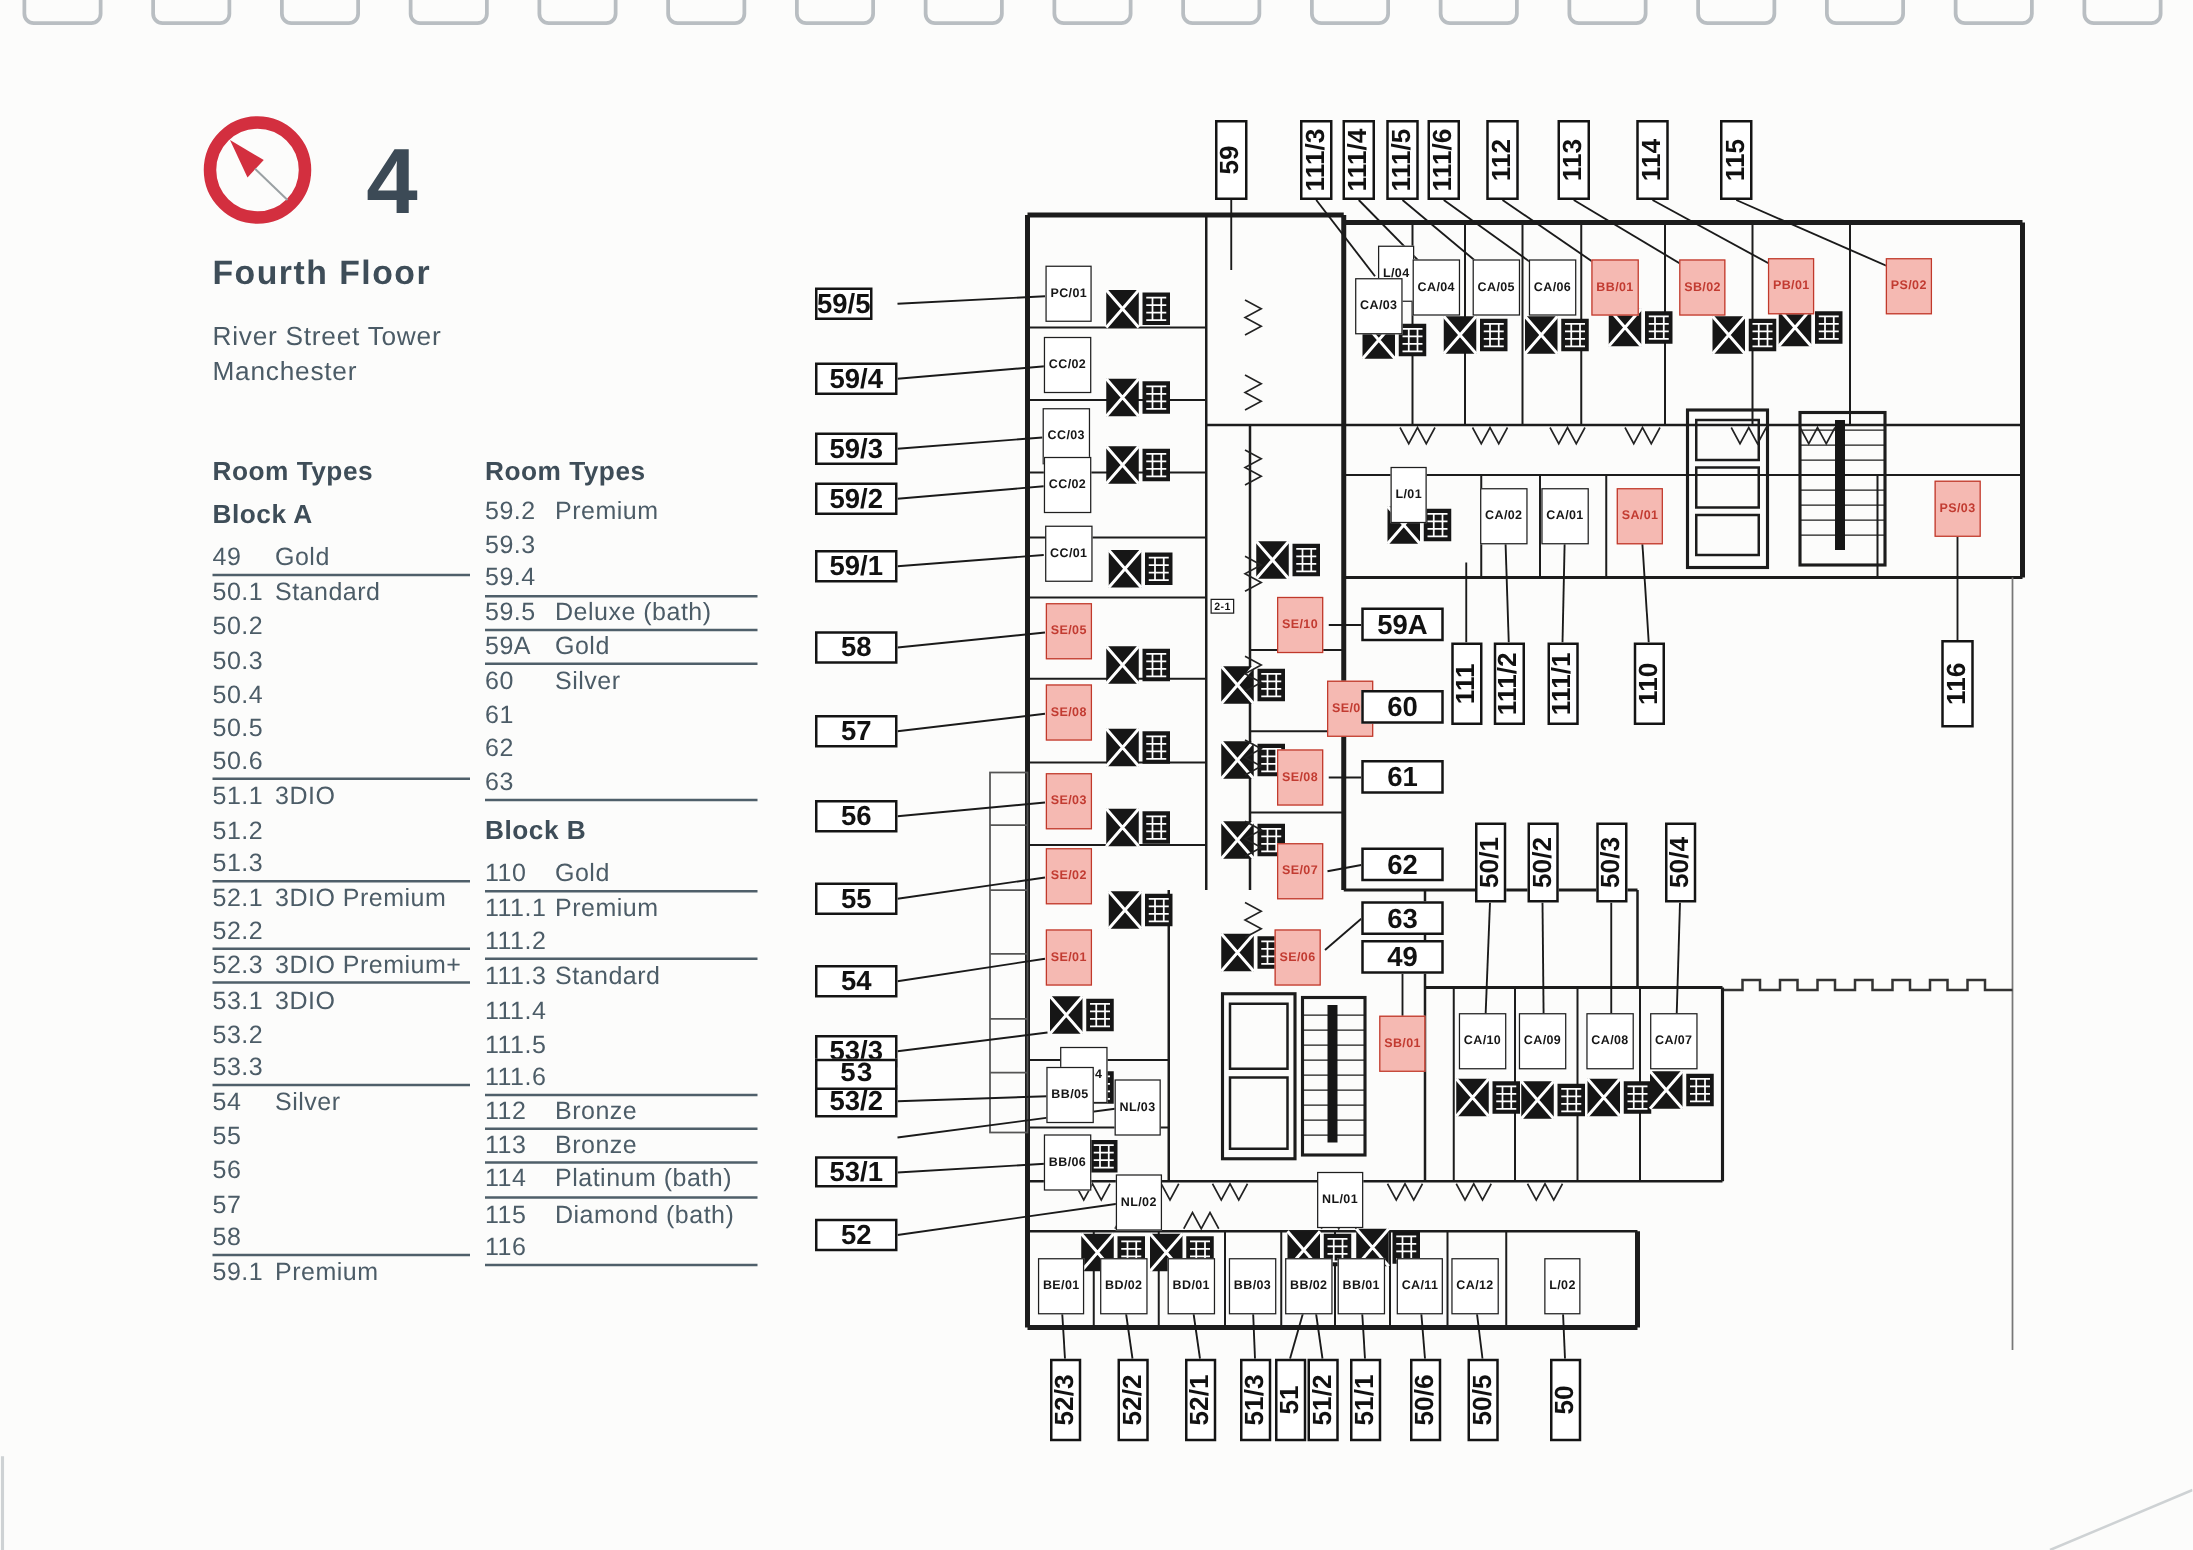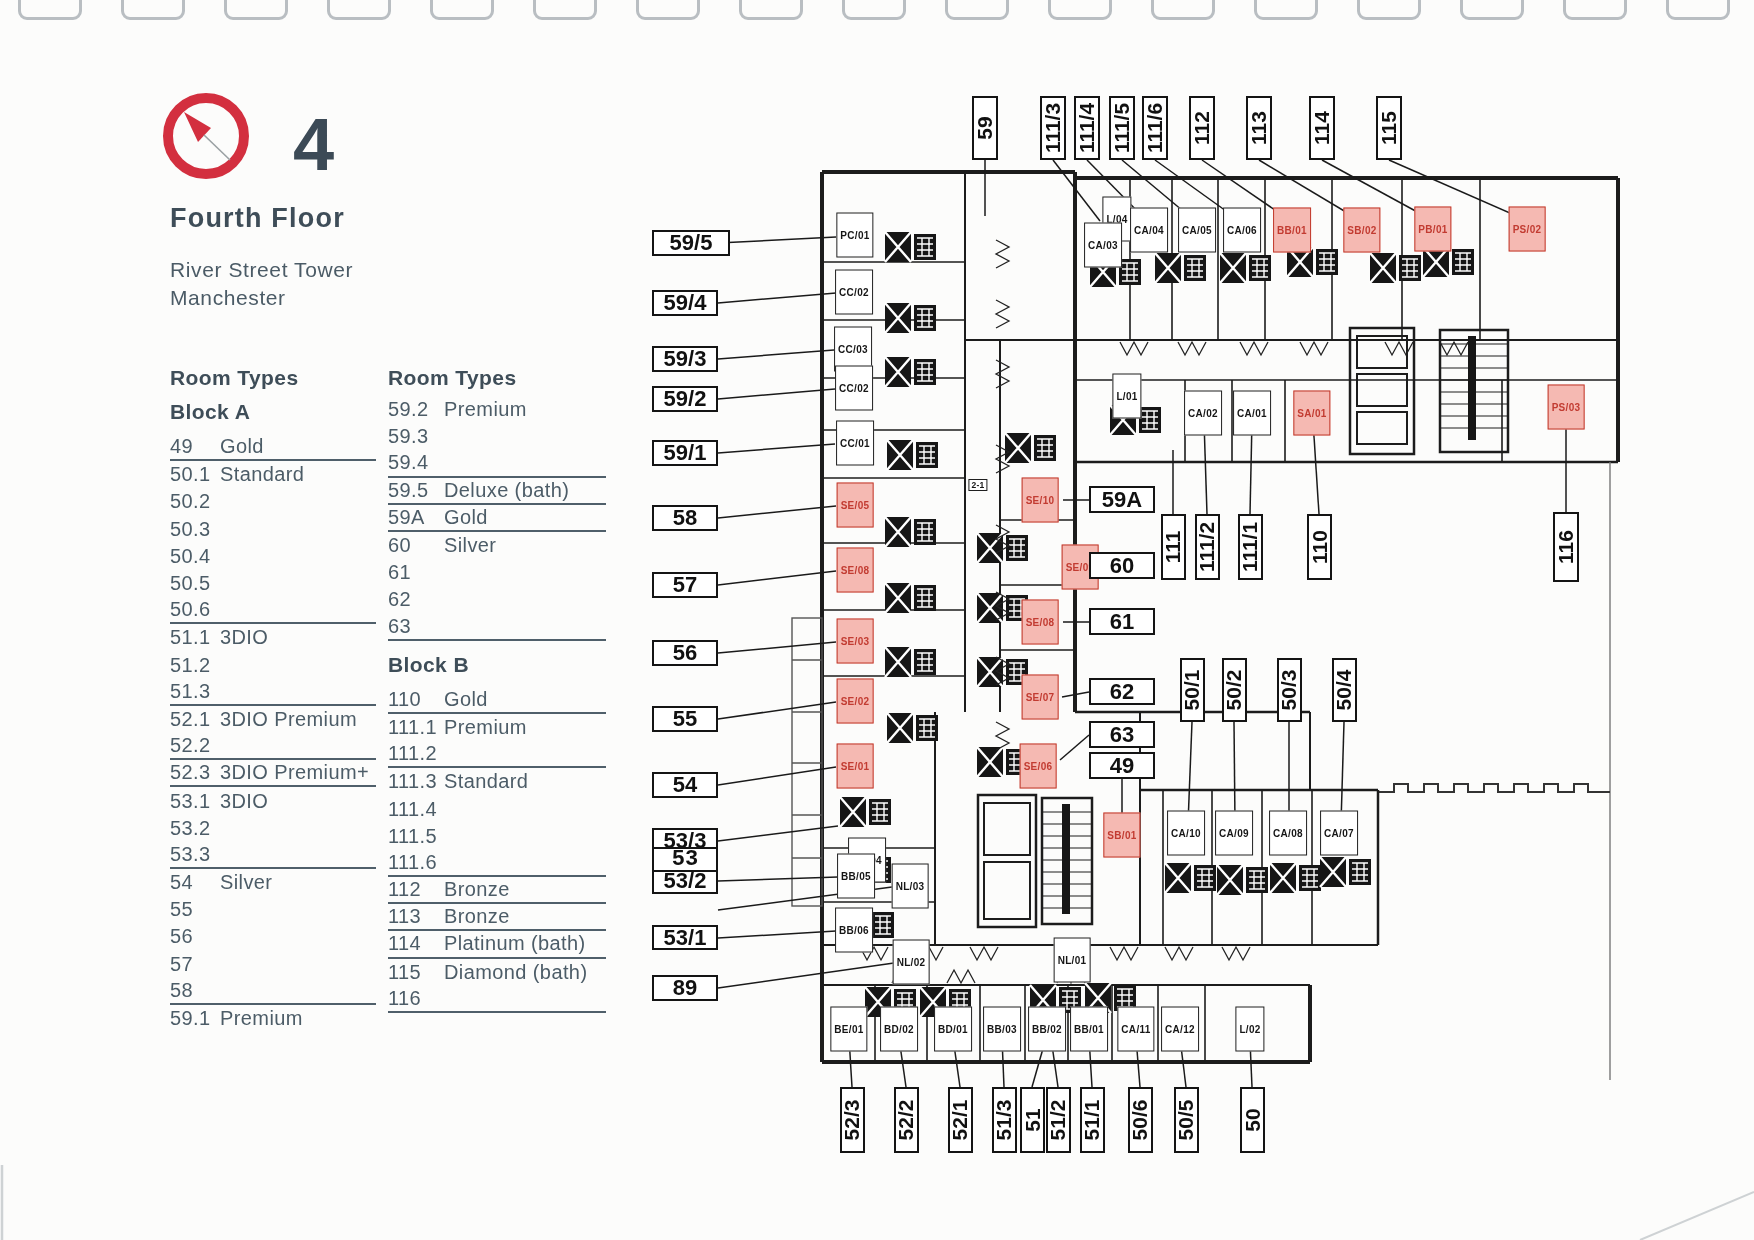--- a/index.html
+++ b/index.html
@@ -429,21 +429,21 @@
       <line x1="1032" y1="1087" x2="1046" y2="1038"></line>
       <line x1="1058" y1="1087" x2="1051" y2="1038"></line>
       <line x1="1092" y1="1087" x2="1089" y2="1038"></line>
       <line x1="1140" y1="1087" x2="1136" y2="1038"></line>
       <line x1="1186" y1="1087" x2="1180" y2="1038"></line>
       <line x1="1252" y1="1087" x2="1250" y2="1041"></line>
     </g>
 </svg>
 
 <div id="plan-labels">
-    <div class="callout" style="left: 652px; top: 230px; width: 78px; height: 26px;">
+    <div class="callout" style="left: 652px; top: 230px; width: 46px; height: 26px;">
       <span>59/5</span>
     </div>
     <div class="callout" style="left: 652px; top: 290px; width: 66px; height: 26px;">
       <span>59/4</span>
     </div>
     <div class="callout" style="left: 652px; top: 346px; width: 66px; height: 26px;">
       <span>59/3</span>
     </div>
     <div class="callout" style="left: 652px; top: 386px; width: 66px; height: 26px;">
       <span>59/2</span>
@@ -472,21 +472,21 @@
     <div class="callout" style="left: 652px; top: 868px; width: 66px; height: 26px;">
       <span>53/2</span>
     </div>
     <div class="callout" style="left: 652px; top: 847px; width: 66px; height: 25px; font-family: Liberation Mono, monospace;">
       <span>53</span>
     </div>
     <div class="callout" style="left: 652px; top: 925px; width: 66px; height: 25px;">
       <span>53/1</span>
     </div>
     <div class="callout" style="left: 652px; top: 975px; width: 66px; height: 26px;">
-      <span>89</span>
+      <span>52</span>
     </div>
     <div class="callout vert" style="left: 972px; top: 96px; width: 26px; height: 64px;">
       <span>59</span>
     </div>
     <div class="callout vert" style="left: 1040px; top: 96px; width: 26px; height: 64px;">
       <span>111/3</span>
     </div>
     <div class="callout vert" style="left: 1074px; top: 96px; width: 26px; height: 64px;">
       <span>111/4</span>
     </div>

